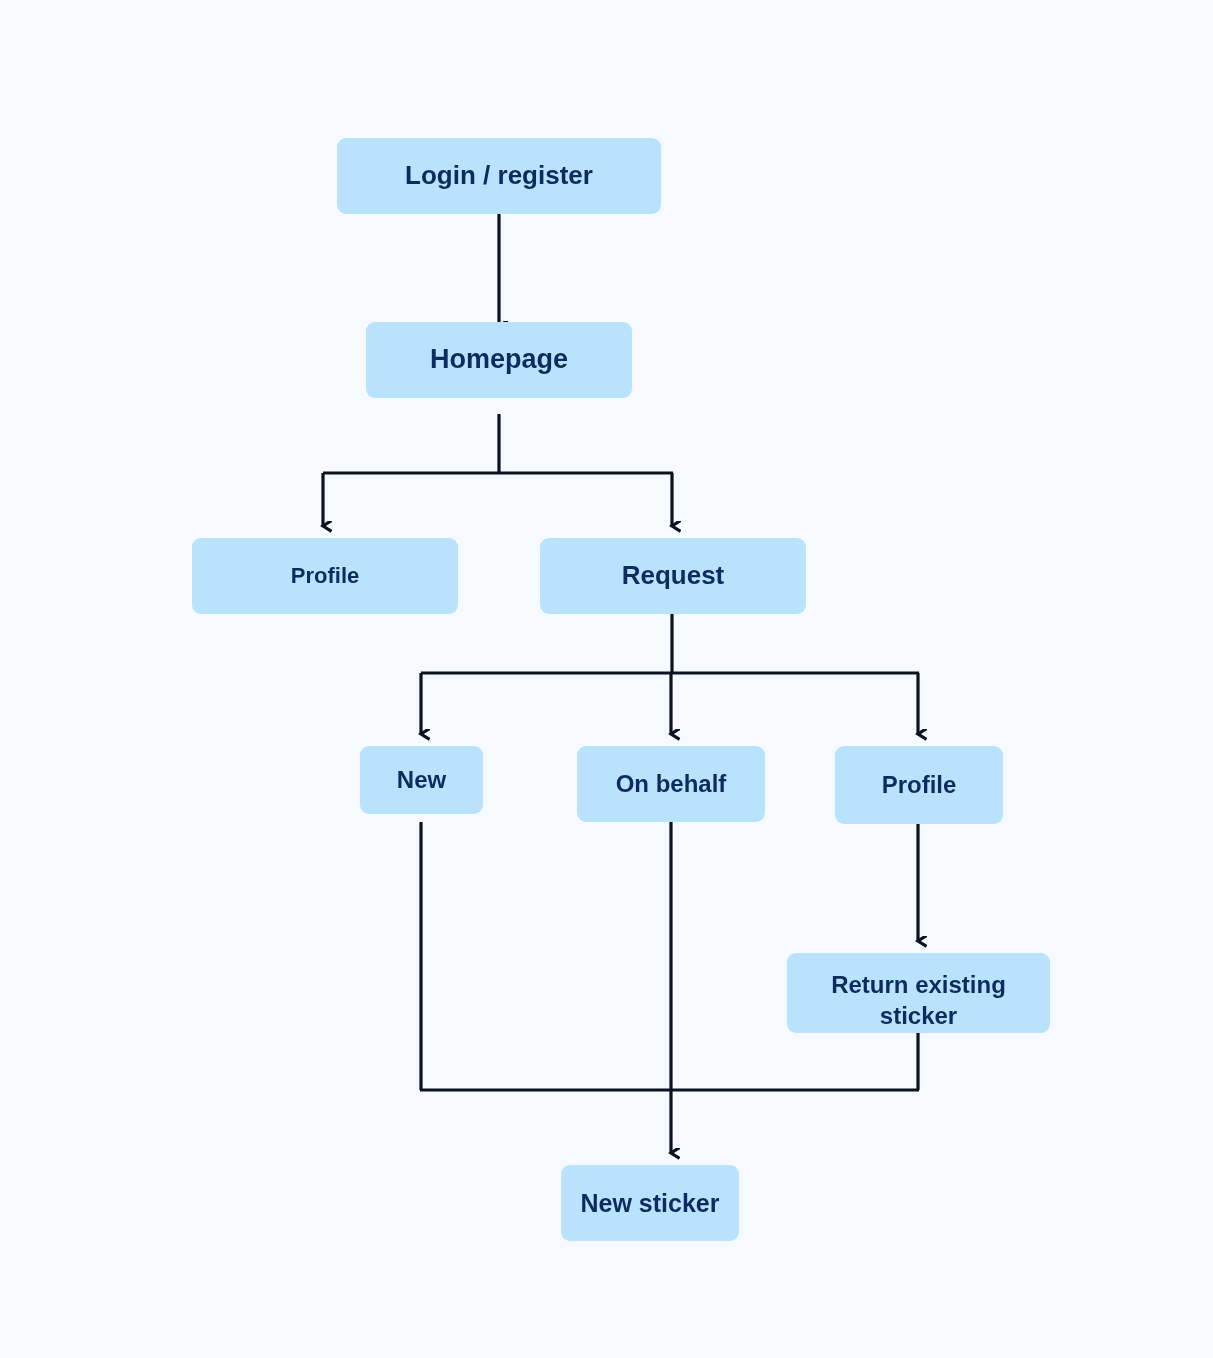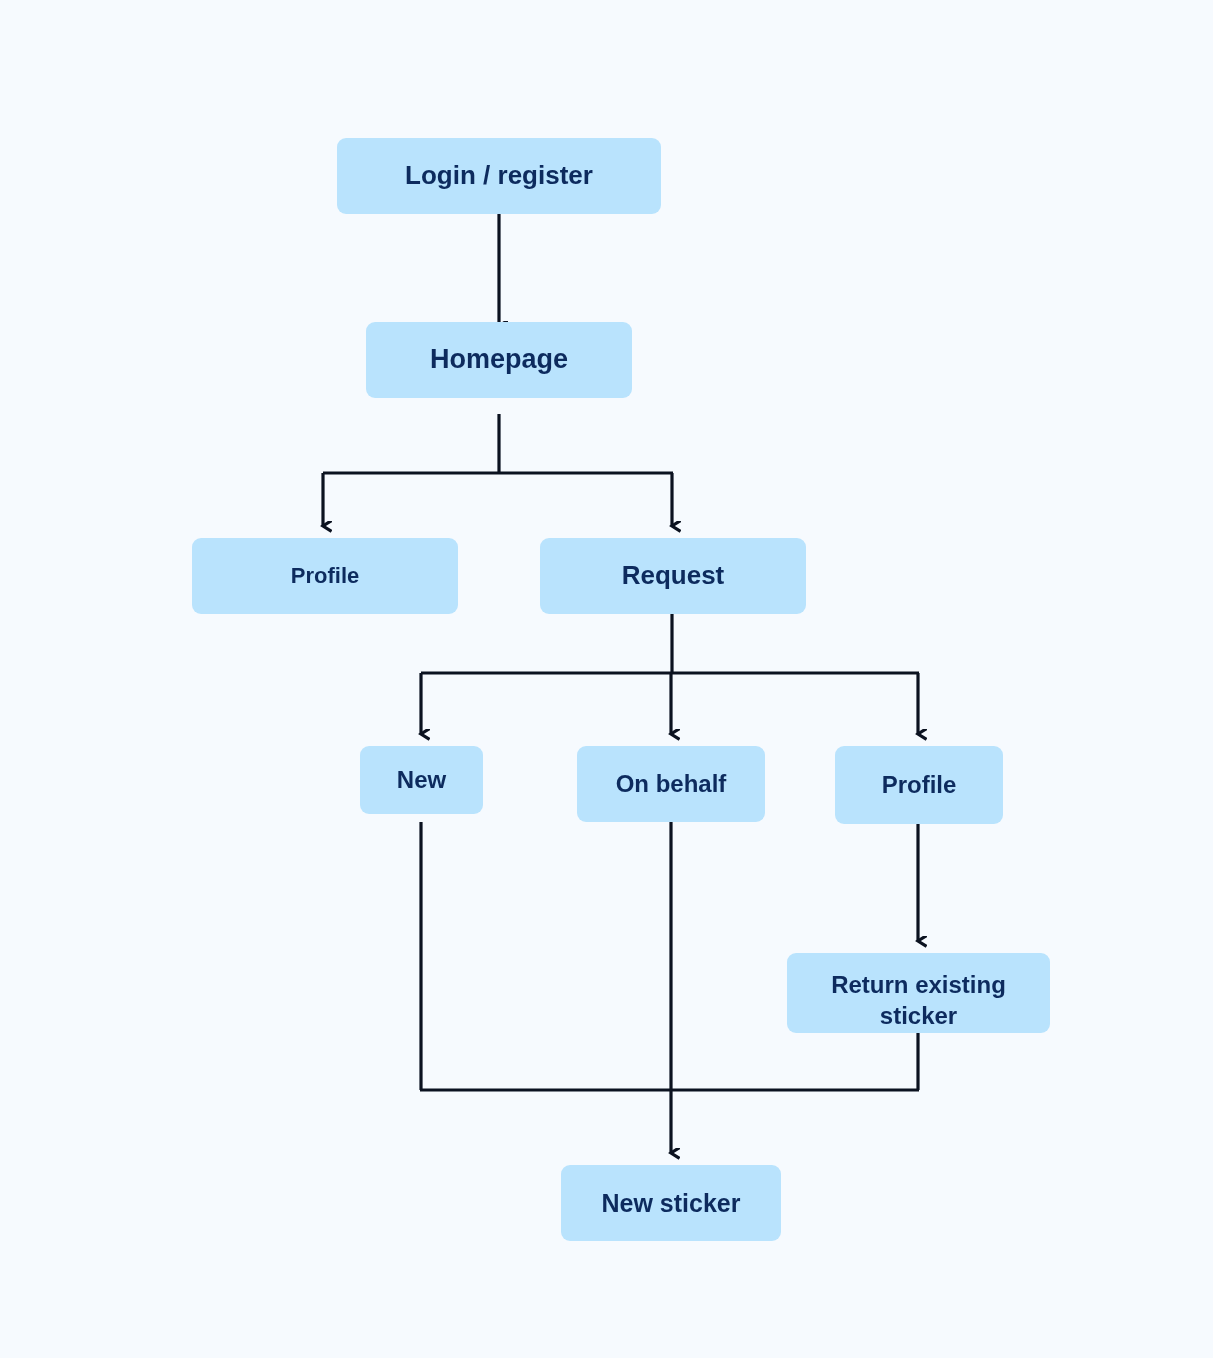--- a/index.html
+++ b/index.html
@@ -115,17 +115,17 @@
   </div>
 
   <div class="node-box" style="left:835px; top:746px; width:168px; height:78px; font-size:24px;">
     <span class="node-label">Profile</span>
   </div>
 
   <div class="node-box" style="left:787px; top:953px; width:263px; height:80px; font-size:24px;align-items:flex-end;">
     <span class="node-label">Return existing sticker</span>
   </div>
 
-  <div class="node-box" style="left:561px; top:1165px; width:220px; height:76px; font-size:25px;">
+  <div class="node-box" style="left:561px; top:1165px; width:178px; height:76px; font-size:25px;">
     <span class="node-label">New sticker</span>
   </div>
 
 </div>
 
 </body></html>

